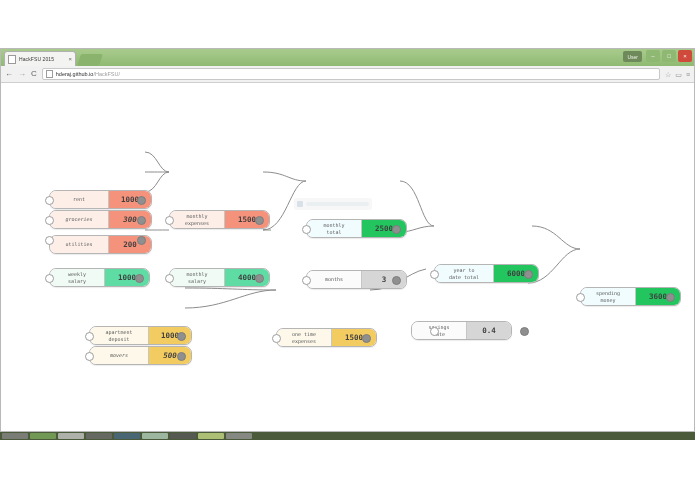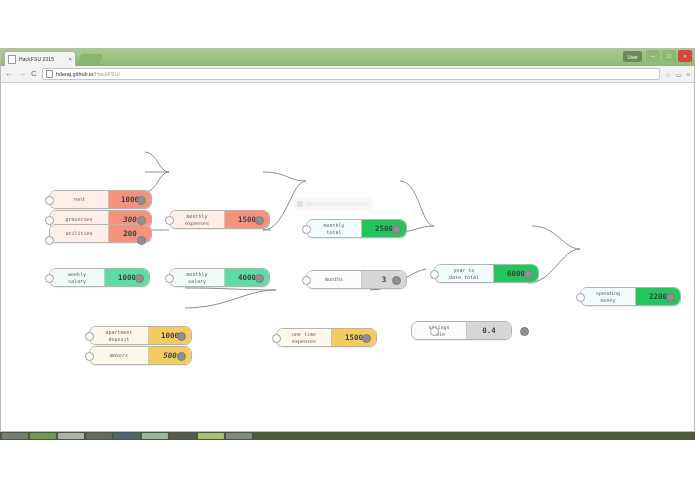--- a/index.html
+++ b/index.html
@@ -167,21 +167,21 @@
         <span class="port in" style="position: absolute; left: 44px; top: 113px; margin-top: 0px;"></span>
         <span class="port out" style="position: absolute; left: 136px; top: 113px; margin-top: 0px;"></span>
         <div class="node c-salmon" style="left: 48px; top: 127px; font-style: italic;">
           <div class="lbl" style="width: 52px;">
             <span>groceries</span>
           </div>
           <div class="val" style="width: 42px;">300</div>
         </div>
         <span class="port in" style="position: absolute; left: 44px; top: 133px; margin-top: 0px;"></span>
         <span class="port out" style="position: absolute; left: 136px; top: 133px; margin-top: 0px;"></span>
-        <div class="node c-salmon" style="left: 48px; top: 141px;">
+        <div class="node c-salmon" style="left: 48px; top: 152px;">
           <div class="lbl" style="width: 52px;">
             <span>utilities</span>
           </div>
           <div class="val" style="width: 42px;">200</div>
         </div>
         <span class="port in" style="position: absolute; left: 44px; top: 153px; margin-top: 0px;"></span>
         <span class="port out" style="position: absolute; left: 136px; top: 153px; margin-top: 0px;"></span>
         <div class="node c-salmon" style="left: 168px; top: 127px;">
           <div class="lbl" style="width: 48px;">
             <span>monthly</span>
@@ -242,21 +242,21 @@
           </div>
           <div class="val" style="width: 44px;">0.4</div>
         </div>
         <span class="port in" style="position: absolute; left: 429px; top: 244px; margin-top: 0px;"></span>
         <span class="port out" style="position: absolute; left: 519px; top: 244px; margin-top: 0px;"></span>
         <div class="node c-cyan" style="left: 579px; top: 204px;">
           <div class="lbl" style="width: 48px;">
             <span>spending</span>
             <span>money</span>
           </div>
-          <div class="val" style="width: 44px;">2200</div>
+          <div class="val" style="width: 44px;">3600</div>
         </div>
         <span class="port in" style="position: absolute; left: 575px; top: 210px; margin-top: 0px;"></span>
         <span class="port out" style="position: absolute; left: 665px; top: 210px; margin-top: 0px;"></span>
         <div class="node c-gold" style="left: 88px; top: 243px;">
           <div class="lbl" style="width: 52px;">
             <span>apartment</span>
             <span>deposit</span>
           </div>
           <div class="val" style="width: 42px;">1000</div>
         </div>

